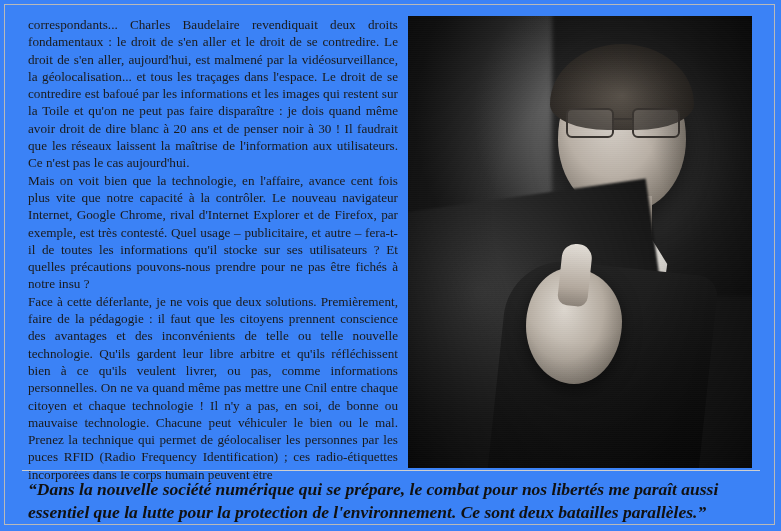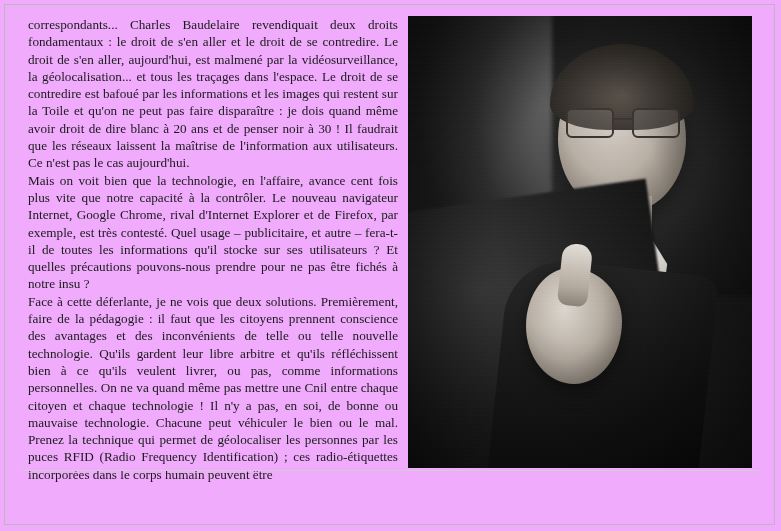--- a/index.html
+++ b/index.html
@@ -4,21 +4,21 @@
 <style>
   html, body {
     margin: 0;
     padding: 0;
     background: #ffffff;
   }
   #page {
     position: relative;
     width: 781px;
     height: 531px;
-    background: #f0abfc;
+    background: #3b82f6;
     overflow: hidden;
     font-family: "Liberation Serif", serif;
   }
   .page-border {
     position: absolute;
     left: 4px;
     top: 4px;
     width: 771px;
     height: 521px;
     border: 1px solid #b9b9b9;
@@ -256,14 +256,15 @@
     <div class="tie"></div>
     <div class="suit"></div>
     <div class="arm"></div>
     <div class="hand"></div>
     <div class="finger"></div>
     <div class="vignette"></div>
     <div class="photo-grain"></div>
   </div>
 
   <div class="quote-rule"></div>
+  <div class="pullquote">“Dans la nouvelle société numérique qui se prépare, le combat pour nos libertés me paraît aussi essentiel que la lutte pour la protection de l'environnement. Ce sont deux batailles parallèles.”</div>
 
 </div>
 
 </body></html>

